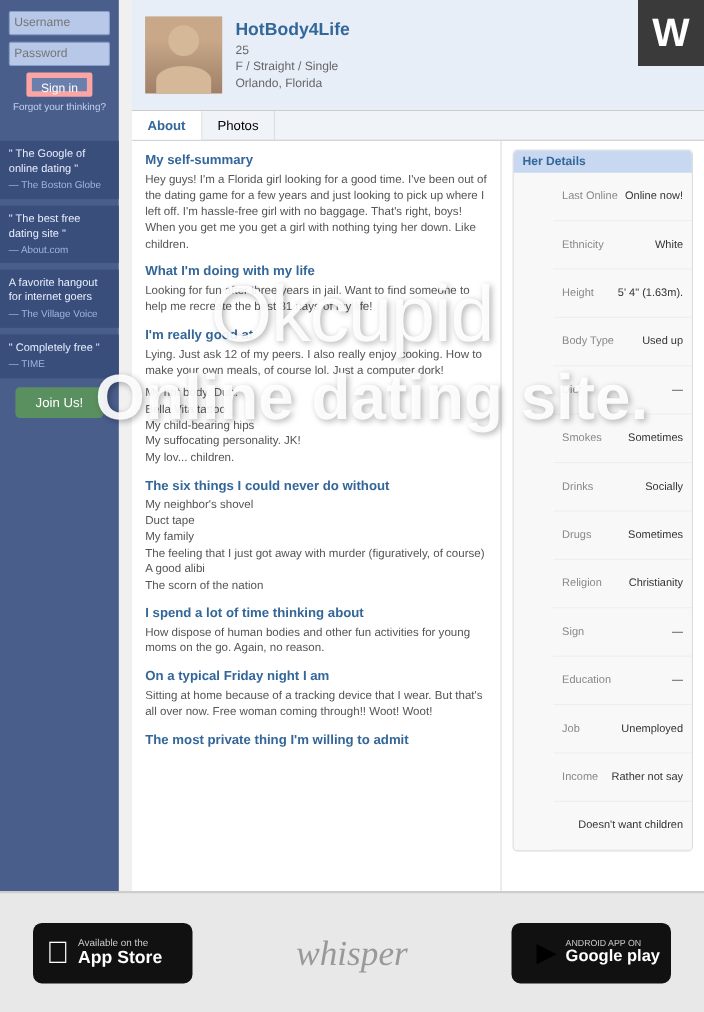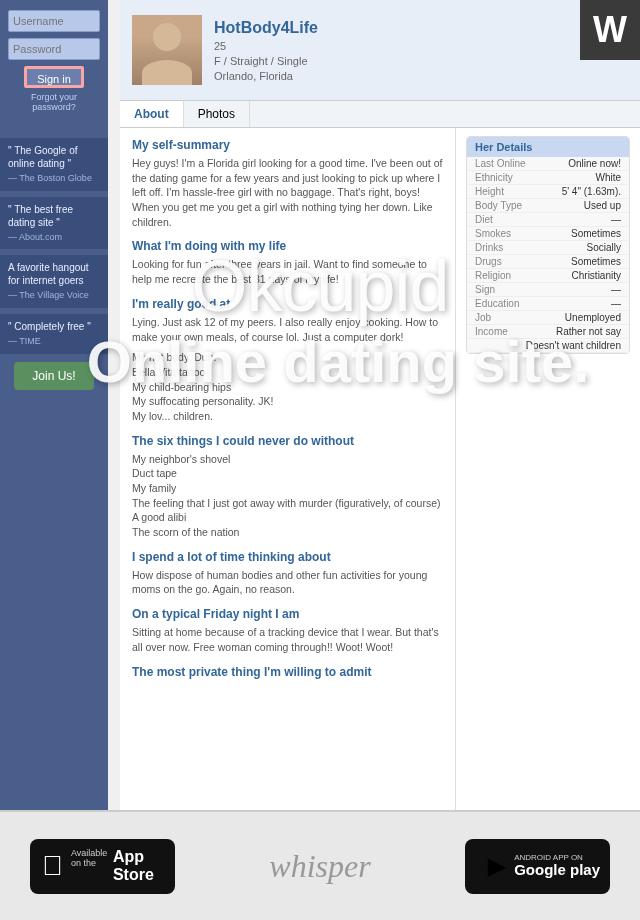--- a/index.html
+++ b/index.html
@@ -44,21 +44,21 @@
       border-radius: 2px;
       font-size: 11px;
       color: #666;
       padding: 2px 4px;
     }
 
     .sidebar-signin-btn {
       width: 60px;
       height: 22px;
       background: #6a7fac;
-      border: 3px solid #fca5a5;
+      border: 5px solid #fca5a5;
       border-radius: 2px;
       font-size: 11px;
       color: #fff;
       cursor: pointer;
       display: block;
       margin: 0 auto 4px;
       text-align: center;
       line-height: 20px;
     }
 
@@ -252,23 +252,24 @@
       padding: 4px 8px;
       font-size: 11px;
       font-weight: bold;
       color: #336699;
       border-radius: 4px 4px 0 0;
     }
 
     .details-row {
       display: flex;
       justify-content: space-between;
-      padding: 1px 8px;
+      padding: 16px 8px;
       border-bottom: 1px solid #eee;
       font-size: 10px;
+      margin-left: 36px;
     }
 
     .details-label {
       color: #888;
     }
 
     .details-value {
       color: #333;
       text-align: right;
     }
@@ -346,21 +347,21 @@
       height: 55px;
     }
 
     .app-store-icon {
       font-size: 28px;
       color: #fff;
     }
 
     .app-store-text-block {
       display: flex;
-      flex-direction: row;
+      flex-direction: column;
     }
 
     .app-store-available {
       font-size: 9px;
       color: #ccc;
     }
 
     .app-store-name {
       font-size: 16px;
       font-weight: bold;
@@ -412,21 +413,21 @@
 </head>
 <body>
 
 <div class="bg-content">
 
   <div class="sidebar">
     <div class="sidebar-login">
       <input class="sidebar-input" placeholder="Username" style="">
       <input class="sidebar-input" type="password" placeholder="Password" style="">
       <div class="sidebar-signin-btn">Sign in</div>
-      <span class="forgot-pwd">Forgot your password?</span>
+      <span class="forgot-pwd">Forgot your thinking?</span>
     </div>
 
     <div class="sidebar-quote">
       <span>" The Google of online dating "</span>
       <span class="source">— The Boston Globe</span>
     </div>
 
     <div class="sidebar-quote">
       <span>" The best free dating site "</span>
       <span class="source">— About.com</span>

